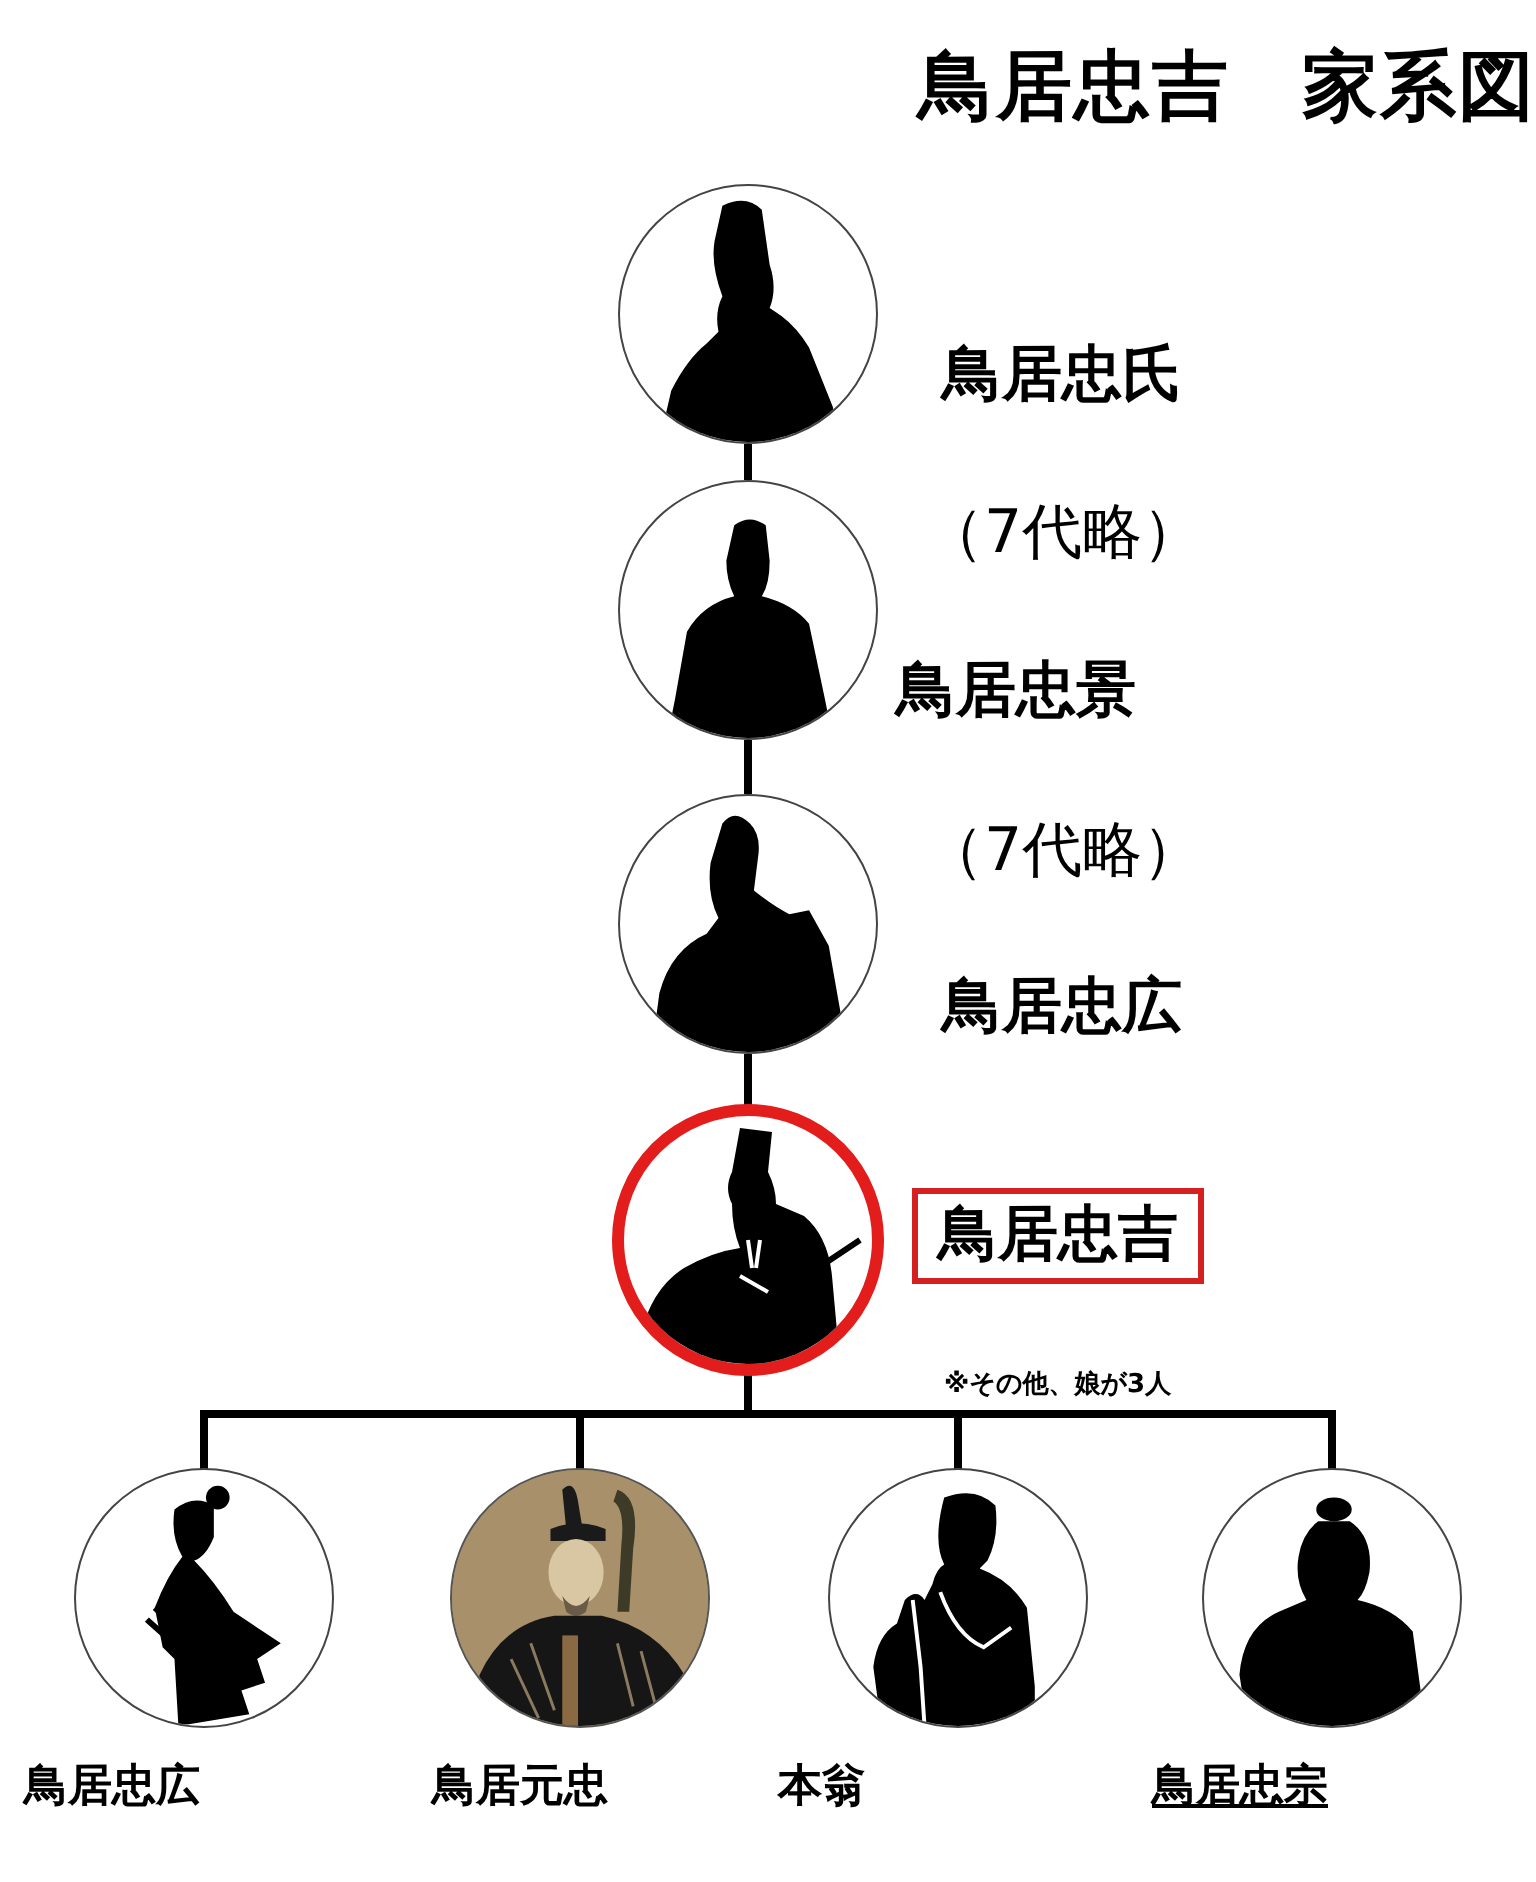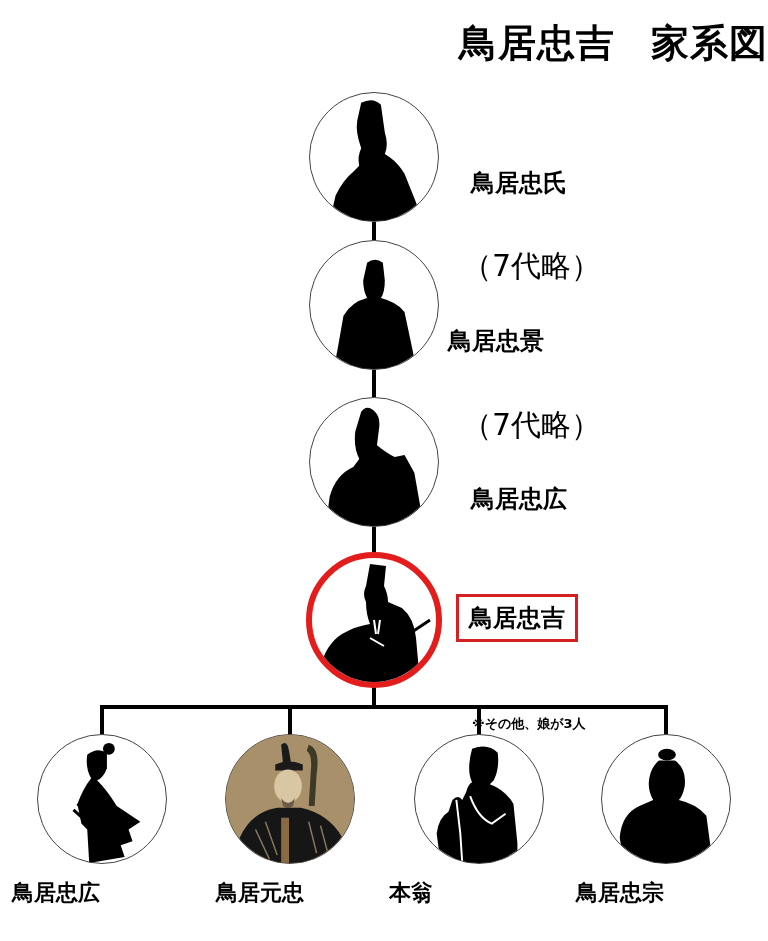--- a/index.html
+++ b/index.html
@@ -6,24 +6,24 @@
   body { width:768px; height:941px; position:relative; overflow:hidden;
          font-family:"DejaVu Sans", "Liberation Sans", sans-serif; color:#000; }
   .title { position:absolute; left:0; top:18px; width:768px; text-align:right;
            font-size:38px; font-weight:bold; letter-spacing:1px; }
   .title .gap { display:inline-block; width:36px; }
   .line { position:absolute; background:#000; }
   .circle { position:absolute; width:130px; height:130px; border-radius:50%;
             border:1.5px solid #444; background:#fff; overflow:hidden; box-sizing:border-box; }
   .circle.highlight { border:6px solid #e31c1c; }
   .circle svg { position:absolute; left:0; top:0; width:100%; height:100%; }
-  .name { position:absolute; font-size:24px; font-weight:bold; white-space:nowrap; }
+  .name { position:absolute; font-size:30px; font-weight:bold; white-space:nowrap; }
   .omit { position:absolute; font-size:30px; font-weight:normal; white-space:nowrap; }
   .name.boxed { border:3px solid #d42020; padding:3px 10px; line-height:36px; }
-  .note { position:absolute; font-size:13px; font-weight:bold; white-space:nowrap;margin-top:32px; }
+  .note { position:absolute; font-size:13px; font-weight:bold; white-space:nowrap; }
   .child-name { position:absolute; top:878px; width:180px; text-align:left;
                 font-size:22px; font-weight:bold; white-space:nowrap; }
 </style>
 </head>
 <body>
 
 <div class="title">
   <span>鳥居忠吉</span><span class="gap"></span><span>家系図</span>
 </div>
 
@@ -102,13 +102,13 @@
 <div class="circle" style="left:601px; top:734px;">
   <svg viewBox="0 0 130 130">
     <ellipse cx="66" cy="20" rx="9" ry="6" fill="#000"></ellipse>
     <path d="M58 26 L74 26 Q86 34 84 52 Q82 62 78 66 Q96 70 106 82 L110 112 L108 130 L22 130 L18 104 Q20 80 38 72 L52 66 Q46 56 48 44 Q50 32 58 26 Z" fill="#000"></path>
   </svg>
 </div>
 
 <div class="child-name" style="left:12px;">鳥居忠広</div>
 <div class="child-name" style="left:216px;">鳥居元忠</div>
 <div class="child-name" style="left:389px;">本翁</div>
-<div class="child-name" style="left:576px;">鳥居忠宗</div>
+<div class="child-name" style="left:576px;text-decoration:underline;">鳥居忠宗</div>
 
 </body></html>

